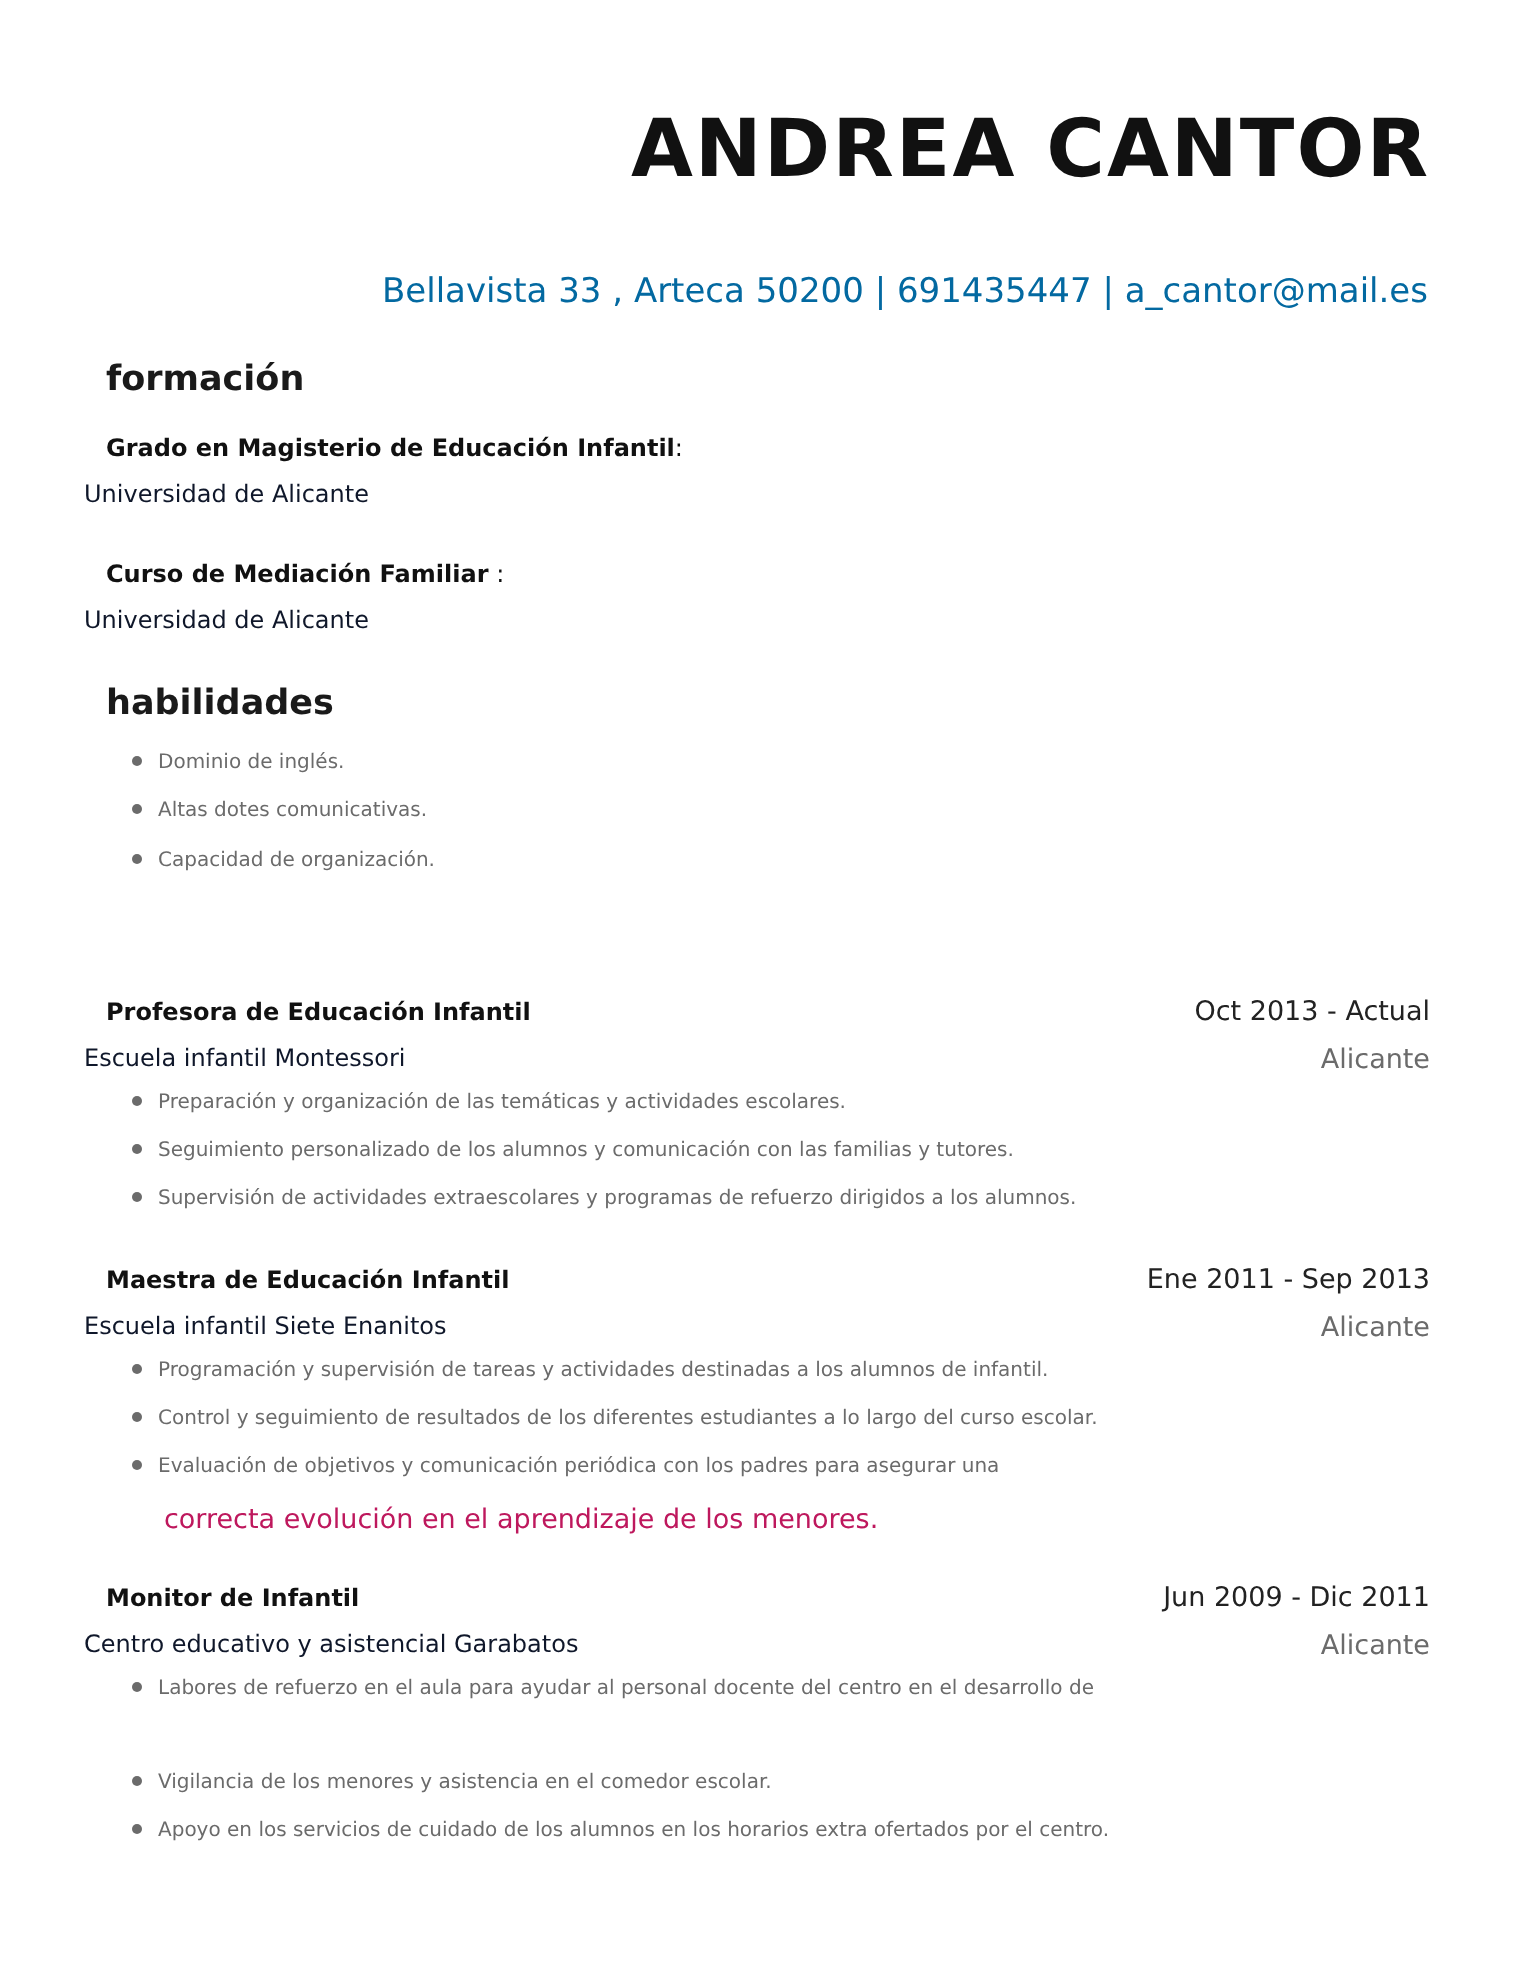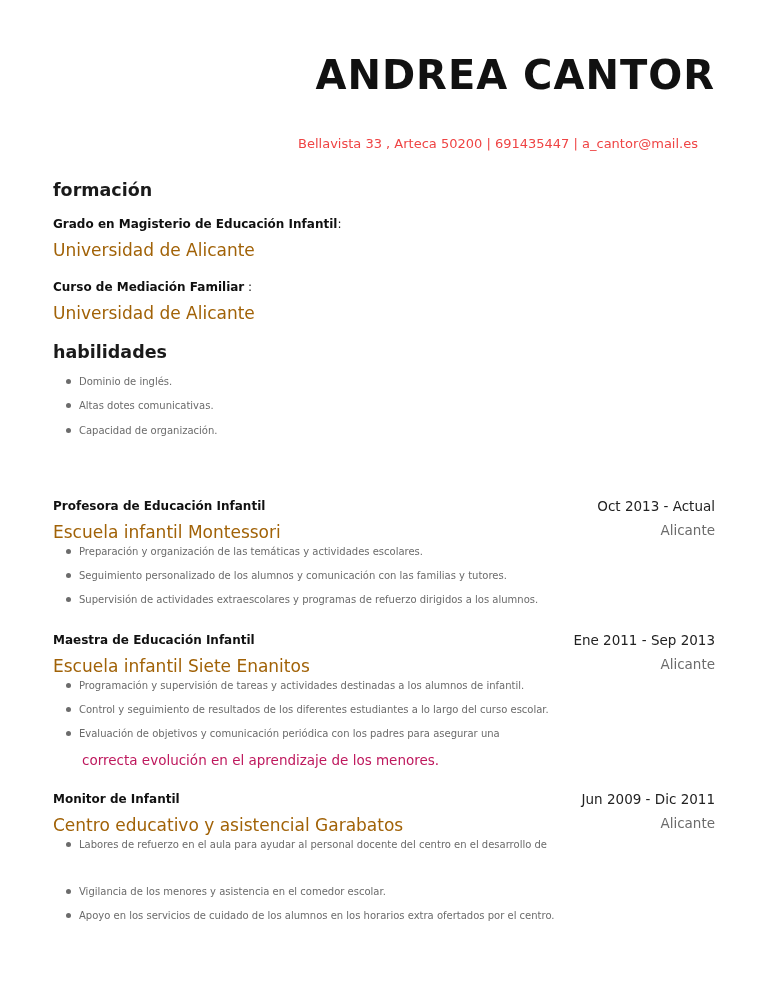--- a/index.html
+++ b/index.html
@@ -8,35 +8,35 @@
     font-family: "DejaVu Sans", "Liberation Sans", sans-serif;
     color: #1a1a1a;
   }
   .page { position: absolute; left: 0; top: 0; width: 768px; height: 740px; }
   .name {
     position: absolute; right: 53px; top: 55px;
     font-size: 40px; font-weight: bold; letter-spacing: 1px; color: #111;
     line-height: 1; white-space: nowrap;
   }
   .contact {
-    position: absolute; right: 70px; top: 136px;
-    font-size: 13px; color: #ef4444; white-space: nowrap;
+    position: absolute; right: 54px; top: 136px;
+    font-size: 17px; color: #0369a1; white-space: nowrap;
   }
   .h2 {
     position: absolute; left: 53px;
     font-size: 17.5px; font-weight: bold; color: #1a1a1a; white-space: nowrap;
   }
   .bold-line {
     position: absolute; left: 53px;
     font-size: 12px; font-weight: bold; color: #111; white-space: nowrap;
   }
   .bold-line .colon { font-weight: normal; }
   .gray-line {
-    position: absolute; left: 53px;
-    font-size: 17px; color: #a16207; white-space: nowrap;
+    position: absolute; left: 42px;
+    font-size: 12px; color: #0f172a; white-space: nowrap;
   }
   .right {
     position: absolute; right: 53px; white-space: nowrap; text-align: right;
   }
   .date { font-size: 13.5px; color: #222; }
   .loc { font-size: 13.5px; color: #6b6b6b; }
   .bullet {
     position: absolute; left: 66px; width: 660px;
     font-size: 10px; color: #6b6b6b; white-space: nowrap;
   }

